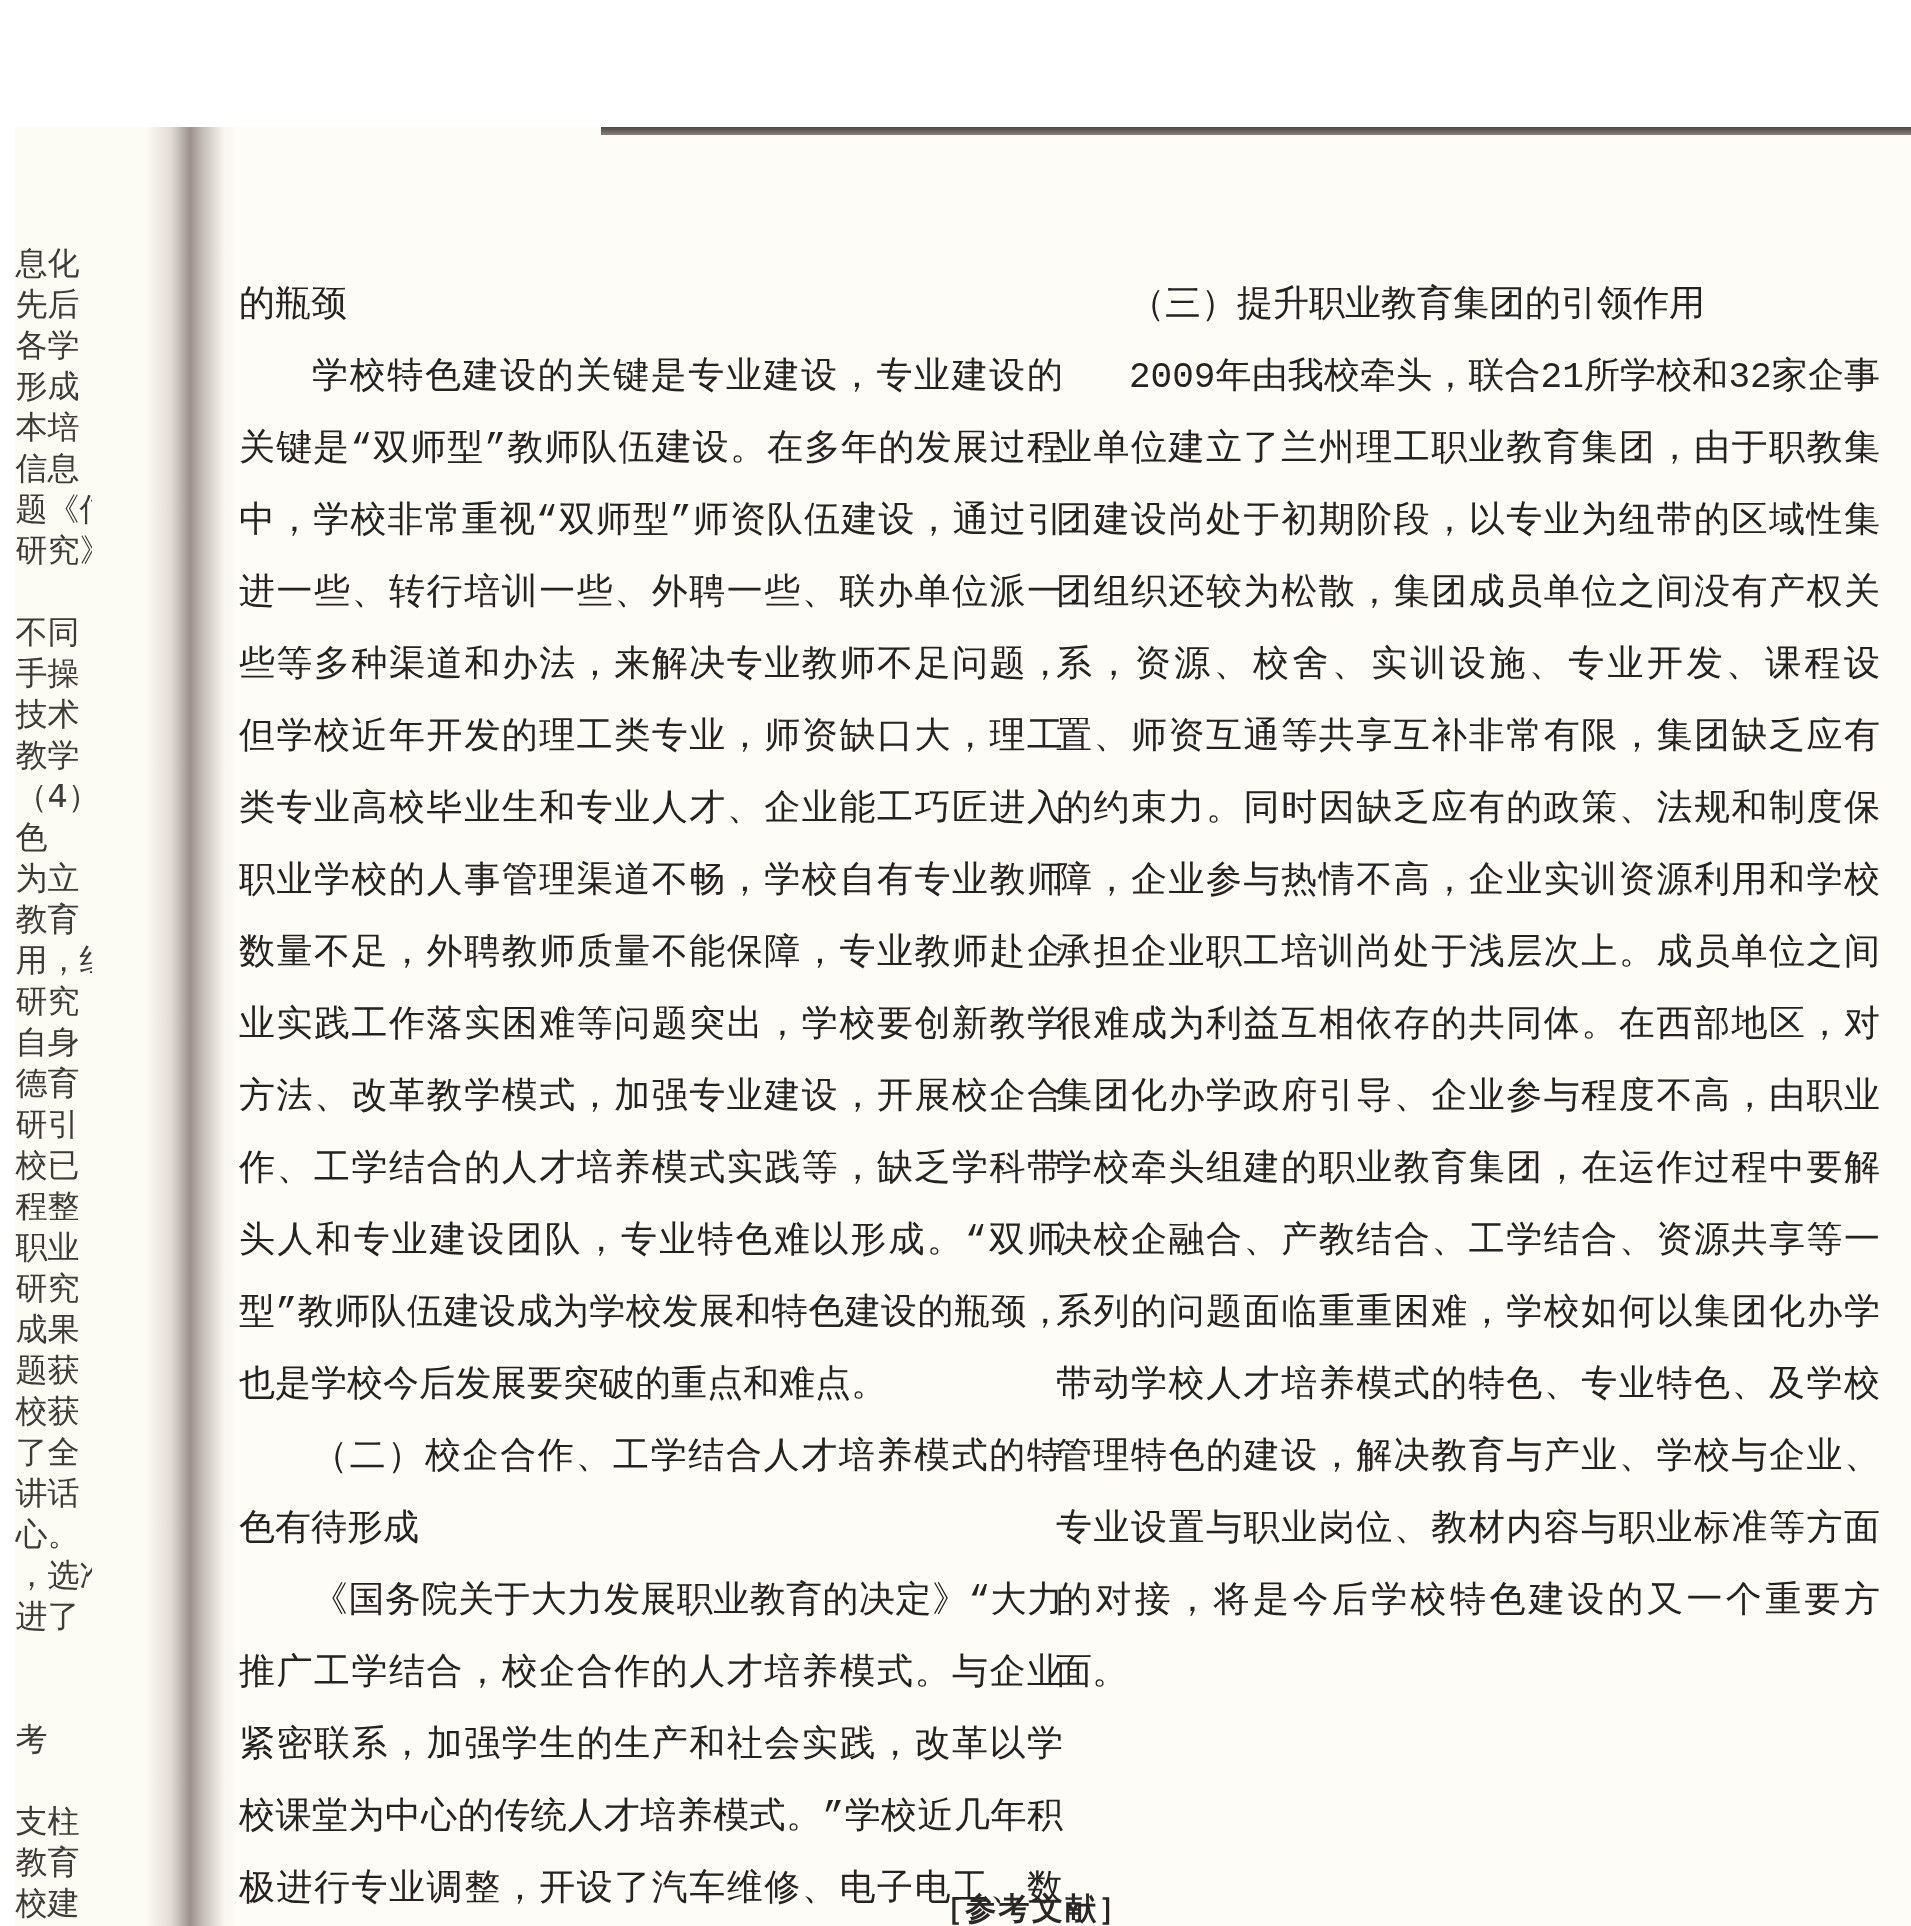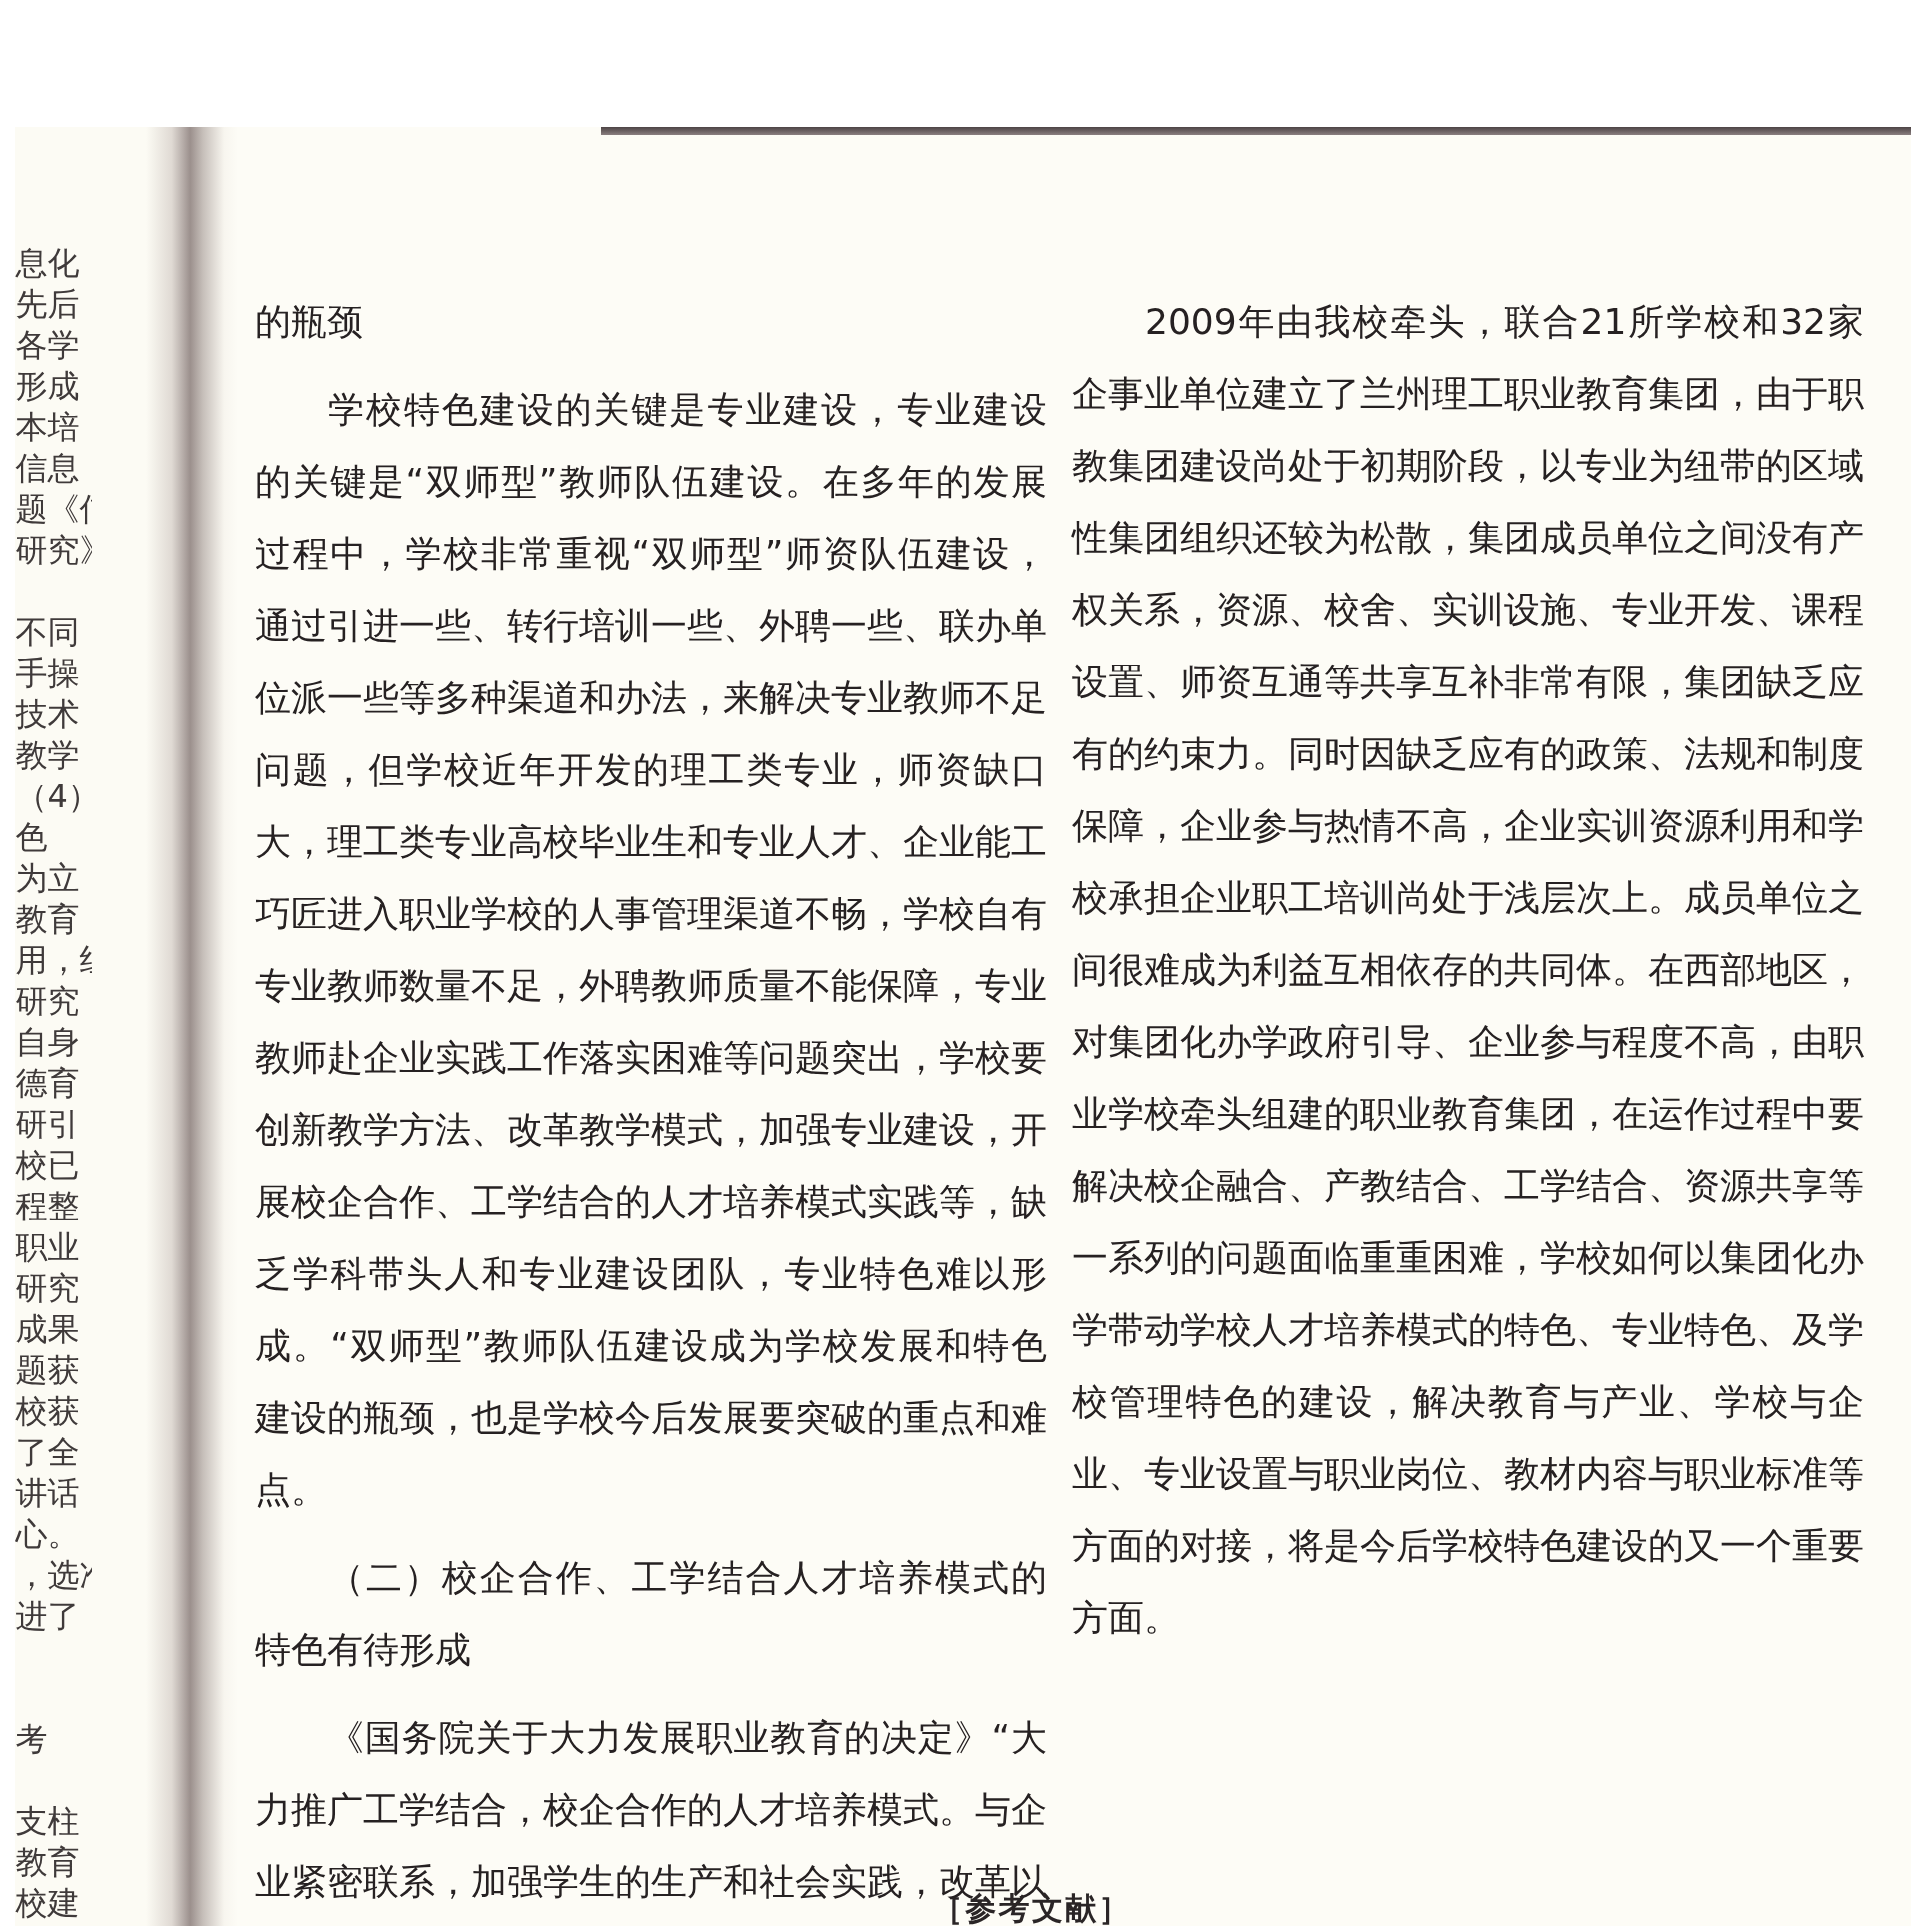--- a/index.html
+++ b/index.html
@@ -42,21 +42,21 @@
   .left-fragment .gap { height: 41px; }
 
   
   .col {
     position: absolute; top: 270px; width: 824px;
     font-size: 36px; line-height: 72px; text-align: justify;
     font-family: "DejaVu Sans", sans-serif; color: #262122;
   }
   .col-left { left: 239px; }
   .col-right { left: 1056px; }
-  .col p { margin: 16px; }
+  .col p { margin: 0; font-family: Liberation Mono, monospace; }
   .col .indent { text-indent: 73px; }
   .col .heading { text-indent: 73px; }
 
   
   .refs-title {
     position: absolute; left: 932px; top: 1888px;
     font-family: "DejaVu Sans", sans-serif; font-weight: bold; font-size: 31px;
     color: #2a2526; letter-spacing: 2.3px;
   }
 </style>
@@ -114,18 +114,19 @@
 <div class="gutter"></div>
 
 <article class="col col-left">
   <p>的瓶颈</p>
   <p class="indent">学校特色建设的关键是专业建设，专业建设的关键是“双师型”教师队伍建设。在多年的发展过程中，学校非常重视“双师型”师资队伍建设，通过引进一些、转行培训一些、外聘一些、联办单位派一些等多种渠道和办法，来解决专业教师不足问题，但学校近年开发的理工类专业，师资缺口大，理工类专业高校毕业生和专业人才、企业能工巧匠进入职业学校的人事管理渠道不畅，学校自有专业教师数量不足，外聘教师质量不能保障，专业教师赴企业实践工作落实困难等问题突出，学校要创新教学方法、改革教学模式，加强专业建设，开展校企合作、工学结合的人才培养模式实践等，缺乏学科带头人和专业建设团队，专业特色难以形成。“双师型”教师队伍建设成为学校发展和特色建设的瓶颈，也是学校今后发展要突破的重点和难点。</p>
   <p class="heading">（二）校企合作、工学结合人才培养模式的特色有待形成</p>
   <p class="indent">《国务院关于大力发展职业教育的决定》“大力推广工学结合，校企合作的人才培养模式。与企业紧密联系，加强学生的生产和社会实践，改革以学校课堂为中心的传统人才培养模式。”学校近几年积极进行专业调整，开设了汽车维修、电子电工、数控技术等理工类专业，在“三延伸一整合”为特色的教学工作中，加强了各专业专业理论课向实践性教学延伸和强化专业技能训练，但理工类专业缺乏师资和充足的教学设施，校外实训基地建设还在初期阶段，开展工学结合、校企合作的人才培养模式还在不断的探索实践过程中，各专业开展实践教学、技能训练的形式、数量、质量有待提高，专业教学模式和特色有待形成，探索实施项目教学模式、模拟仿真教学模</p>
 </article>
 
 <article class="col col-right">
+  <p class="heading">（三）提升职业教育集团的引领作用</p>
   <p class="indent">2009年由我校牵头，联合21所学校和32家企事业单位建立了兰州理工职业教育集团，由于职教集团建设尚处于初期阶段，以专业为纽带的区域性集团组织还较为松散，集团成员单位之间没有产权关系，资源、校舍、实训设施、专业开发、课程设置、师资互通等共享互补非常有限，集团缺乏应有的约束力。同时因缺乏应有的政策、法规和制度保障，企业参与热情不高，企业实训资源利用和学校承担企业职工培训尚处于浅层次上。成员单位之间很难成为利益互相依存的共同体。在西部地区，对集团化办学政府引导、企业参与程度不高，由职业学校牵头组建的职业教育集团，在运作过程中要解决校企融合、产教结合、工学结合、资源共享等一系列的问题面临重重困难，学校如何以集团化办学带动学校人才培养模式的特色、专业特色、及学校管理特色的建设，解决教育与产业、学校与企业、专业设置与职业岗位、教材内容与职业标准等方面的对接，将是今后学校特色建设的又一个重要方面。</p>
 
 </article>
 
 <div class="refs-title">［参考文献］</div>
 
 
 </body></html>

